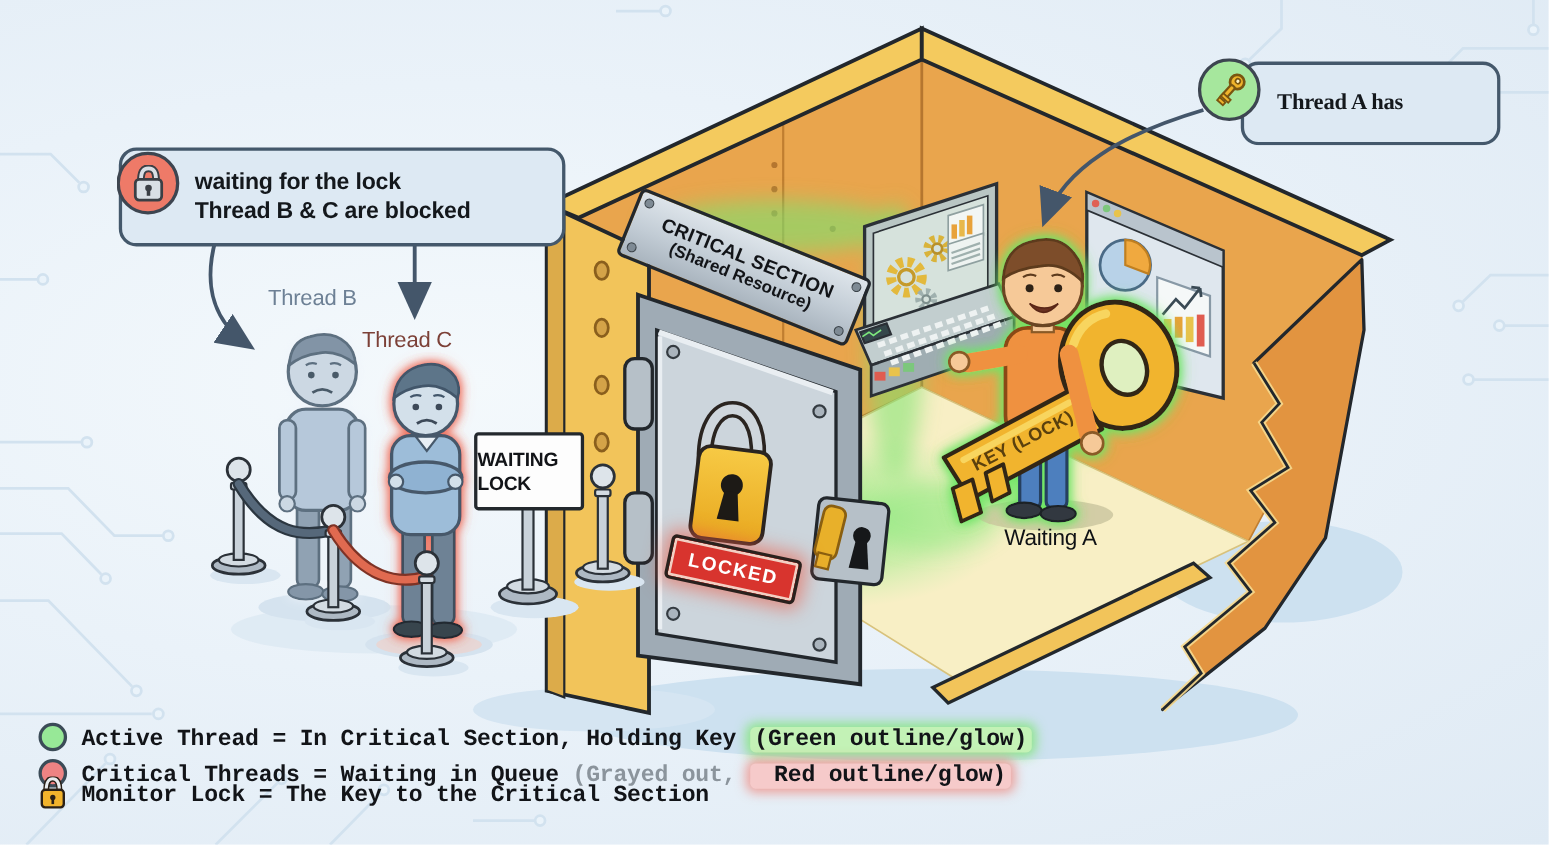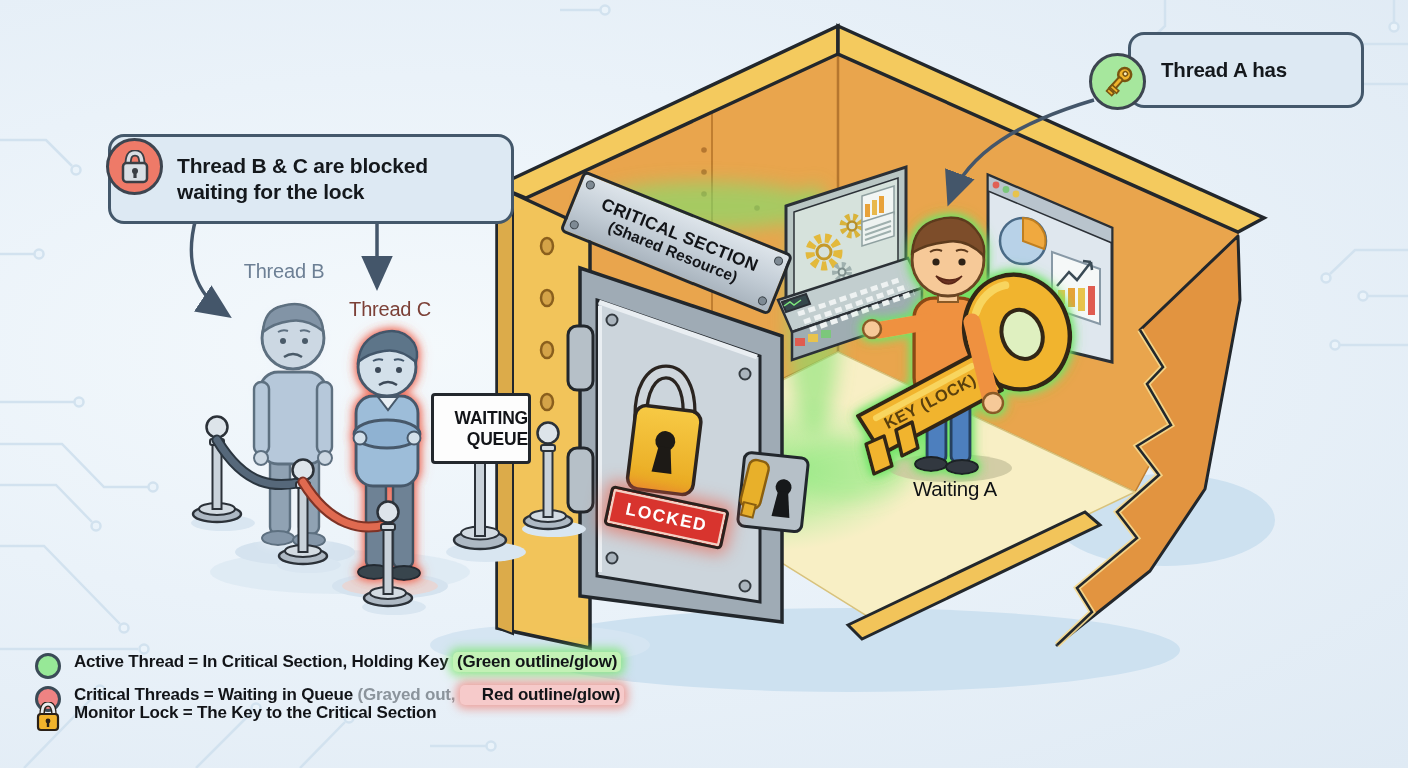--- a/index.html
+++ b/index.html
@@ -12,73 +12,73 @@
   .abs{position:absolute;}
 
   
   .callout{
     position:absolute;background:#dde9f3;border:3.5px solid #44586b;border-radius:16px;
     display:flex;flex-direction:column;justify-content:center;
     font-weight:800;line-height:1.24;letter-spacing:-0.2px;color:#14181c;
   }
   .callout .cl{white-space:nowrap;}
   .callout-left{left:108px;top:134px;width:334px;height:84px;padding-left:66px;font-size:21px;}
-  .callout-right{left:1128px;top:32px;width:200px;height:70px;padding-left:30px;font-size:20.5px;}
+  .callout-right{left:1128px;top:56px;width:200px;height:70px;padding-left:30px;font-size:20.5px;font-family:Liberation Serif, serif;}
   .badge{
     position:absolute;border-radius:50%;border:3.5px solid #3d4550;
     display:flex;align-items:center;justify-content:center;box-sizing:border-box;
   }
   .badge-lock{left:106px;top:138px;width:57px;height:57px;background:#ee7a68;}
   .badge-key{left:1089px;top:53px;width:57px;height:57px;background:#a6e79d;}
 
   
   .tlabel{position:absolute;font-weight:400;text-align:center;letter-spacing:-0.2px;}
   .tlabel-b{left:222px;top:260px;width:124px;font-size:20px;color:#6d8095;}
-  .tlabel-c{left:328px;top:298px;width:124px;font-size:20px;color:#7c4037;}
+  .tlabel-c{left:308px;top:298px;width:124px;font-size:20px;color:#7c4037;}
   .tlabel-a{left:892px;top:477px;width:126px;font-size:20.5px;color:#0f1215;}
 
   
   .crit-sign{
     left:584px;top:170px;width:226px;height:66px;transform:rotate(22deg);transform-origin:0 0;
     background:linear-gradient(180deg,#dde4ea 0%,#c2ccd5 55%,#aab5bf 100%);
     border:3.5px solid #23282d;border-radius:6px;box-sizing:border-box;
     display:flex;flex-direction:column;align-items:center;justify-content:center;line-height:1.12;
   }
   .crit-sign .l1{font-size:17.5px;font-weight:800;letter-spacing:0.2px;}
   .crit-sign .l2{font-size:15.5px;font-weight:800;}
   .screw{position:absolute;width:7px;height:7px;border-radius:50%;background:#7e8a94;border:1.5px solid #3a4248;}
   .screw.tl{left:4px;top:4px;} .screw.tr{right:4px;top:4px;}
   .screw.bl{left:4px;bottom:4px;} .screw.br{right:4px;bottom:4px;}
 
   
   .wq-sign{
     left:431px;top:393px;width:100px;height:71px;background:#fdfdfd;border:3.5px solid #23282d;
-    border-radius:4px;box-sizing:border-box;display:flex;flex-direction:column;align-items:flex-end;justify-content:center;
+    border-radius:4px;box-sizing:border-box;display:flex;flex-direction:column;align-items:flex-start;justify-content:center;
     font-size:17.5px;font-weight:800;line-height:1.18;letter-spacing:-0.2px;
   }
 
   
   .locked-sign{
     left:606px;top:497px;width:121px;height:41px;transform:rotate(12deg);
     background:#d8342e;border:3px solid #2a211d;border-radius:5px;box-sizing:border-box;
     box-shadow:0 0 16px 5px rgba(236,92,70,.6), inset 0 0 0 2.5px #f2cfc3;
     display:flex;align-items:center;justify-content:center;
     color:#ffffff;font-size:17.5px;font-weight:800;letter-spacing:1.5px;
   }
 
   
   .key-label{
     left:867px;top:388px;width:126px;height:26px;transform:rotate(-27deg);
     display:flex;align-items:center;justify-content:center;
     font-size:16.5px;font-weight:800;color:#5a400e;letter-spacing:0.5px;white-space:nowrap;
   }
 
   
-  .legend-row{position:absolute;left:26px;display:flex;align-items:flex-start;height:32px;
-    font-size:17px;font-weight:700;letter-spacing:-0.2px;white-space:nowrap;}
+  .legend-row{position:absolute;left:26px;display:flex;align-items:flex-end;height:32px;
+    font-size:21px;font-weight:700;letter-spacing:-0.2px;white-space:nowrap;font-family:Liberation Mono, monospace;}
   .legend-row .ic{width:28px;height:28px;margin:0 12px 0 8px;flex:0 0 auto;display:flex;align-items:center;justify-content:center;}
   .dot{width:26px;height:26px;border-radius:50%;border:3px solid #3b4b57;box-sizing:border-box;}
   .dot-green{background:#97e897;}
   .dot-red{background:#ee8383;}
   .hl{display:inline-block;padding:0 4px;border-radius:5px;}
   .hl-green{background:#c3f2b6;box-shadow:0 0 10px 4px rgba(122,229,108,.75);}
   .hl-red{background:#f6caca;box-shadow:0 0 10px 4px rgba(240,130,118,.7);padding-left:22px;}
   .muted{color:#8b949c;}
 </style>
 </head>
@@ -434,22 +434,22 @@
   </g>
 
   <g fill="none" stroke="#44566a" stroke-width="3.5">
     <path d="M196,218 C184,262 196,294 226,314" marker-end="url(#arrowhead)"></path>
     <path d="M377,220 L377,284" marker-end="url(#arrowhead)"></path>
     <path d="M1094,100 C1020,122 968,152 950,200" marker-end="url(#arrowhead)"></path>
   </g>
 </svg>
 
 <div class="callout callout-left">
+  <span class="cl">waiting for the lock</span>
   <span class="cl">Thread B &amp; C are blocked</span>
-  <span class="cl">waiting for the lock</span>
 </div>
 <div class="badge badge-lock">
   <svg width="30" height="34" viewBox="0 0 30 34">
     <path d="M8,16 C8,6 10,3 15,3 C20,3 22,6 22,16" fill="none" stroke="#3b3f45" stroke-width="7"></path>
     <path d="M8,16 C8,6 10,3 15,3 C20,3 22,6 22,16" fill="none" stroke="#d9dfe5" stroke-width="3.5"></path>
     <rect x="3" y="13" width="24" height="19" rx="3.5" fill="#d9dfe5" stroke="#3b3f45" stroke-width="2.5"></rect>
     <circle cx="15" cy="21" r="3" fill="#3b3f45"></circle>
         <rect x="13.4" y="22" width="3.2" height="6" fill="#3b3f45"></rect>
   </svg>
 </div>
@@ -477,21 +477,21 @@
   <span class="screw tl"></span>
       <span class="screw tr"></span>
       <span class="screw bl"></span>
       <span class="screw br"></span>
   <span class="l1">CRITICAL SECTION</span>
   <span class="l2">(Shared Resource)</span>
 </div>
 
 <div class="abs wq-sign">
   <span>WAITING</span>
-  <span>QUEUE</span>
+  <span>LOCK</span>
 </div>
 
 <div class="abs locked-sign">LOCKED</div>
 
 <div class="abs key-label">KEY (LOCK)</div>
 
 <div class="legend-row" style="top:652px">
   <span class="ic">
         <span class="dot dot-green"></span>
       </span>

